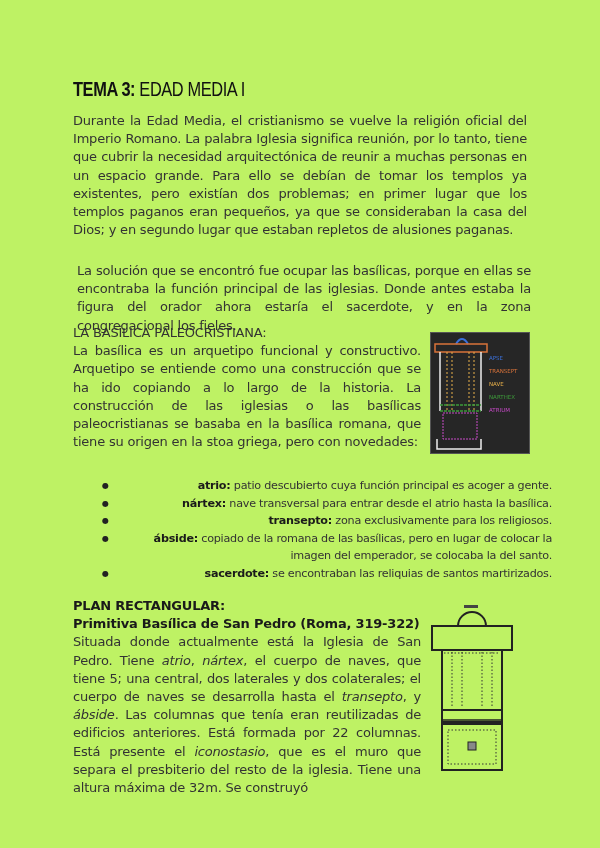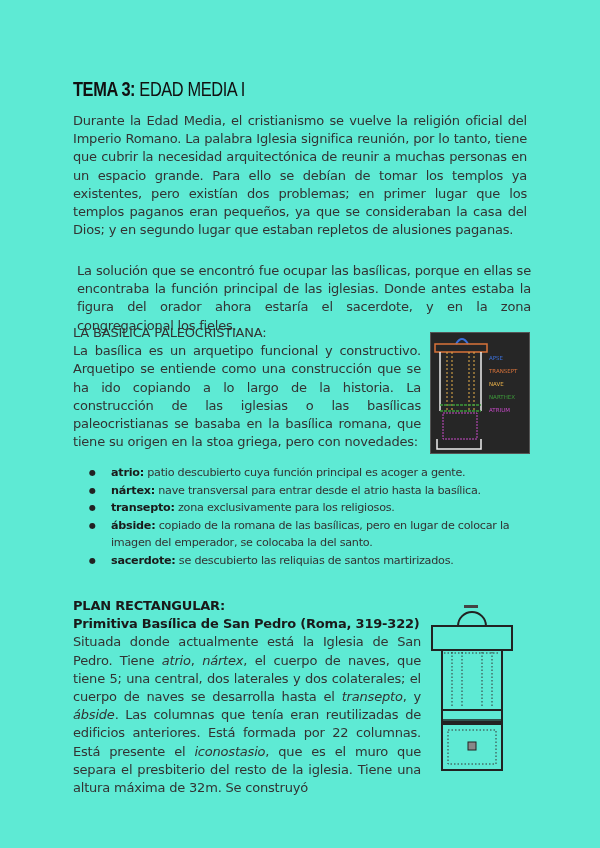--- a/index.html
+++ b/index.html
@@ -1,25 +1,25 @@
 <!DOCTYPE html>
 <html><head>
 <meta charset="utf-8">
 <style>
   html, body { margin:0; padding:0; background:#ffffff; }
   body { width:600px; height:848px; position:relative; overflow:hidden; font-family:"DejaVu Sans", sans-serif; color:#222; }
-  .page { position:absolute; left:0; top:0; width:600px; height:848px; background:#5eead4; }
+  .page { position:absolute; left:0; top:0; width:600px; height:848px; background:#bef264; }
   .title { position:absolute; left:73px; top:77px; font-family:"Liberation Sans", sans-serif; font-size:21px; letter-spacing:-0.5px; color:#111; transform:scaleX(0.78); transform-origin:left top; white-space:nowrap; }
   .title .b { font-weight:bold; }
   .title .n { font-weight:normal; }
   .para { position:absolute; left:73px; width:454px; font-size:13px; line-height:18.2px; text-align:justify; color:#333; letter-spacing:-0.2px; }
   .para.narrow { width:348px; }
   .h { font-weight:bold; color:#1a1a1a; }
   .u { }
-  .bullets { position:absolute; left:85px; top:460px; width:450px; margin:4px; padding:0; list-style:none; font-size:11.2px; line-height:17.6px; color:#333; letter-spacing:-0.25px; }
+  .bullets { position:absolute; left:85px; top:460px; width:450px; margin:17px; padding:0; list-style:none; font-size:11.2px; line-height:17.6px; color:#333; letter-spacing:-0.25px;text-align:right; }
   .bullets li { position:relative; padding-left:22px; }
   .bullets li::before { content:"\25CF"; position:absolute; left:0; top:0; font-size:8px; color:#222; }
   .bullets b { color:#1a1a1a; }
   .img1 { position:absolute; left:430px; top:332px; width:98px; height:120px; background:#262626; border:1px solid #555; }
   .img2 { position:absolute; left:426px; top:600px; width:88px; height:175px; }
 </style>
 </head>
 <body>
 
 <div class="page">
@@ -58,21 +58,21 @@
       <text x="58" y="66" font-size="5.5" font-family="DejaVu Sans, sans-serif" fill="#3d9a3a">NARTHEX</text>
       <text x="58" y="79" font-size="5.5" font-family="DejaVu Sans, sans-serif" fill="#c84ac8">ATRIUM</text>
     </svg>
   </div>
 
   <ul class="bullets">
     <li><b>atrio:</b><span> patio descubierto cuya función principal es acoger a gente.</span></li>
     <li><b>nártex:</b><span> nave transversal para entrar desde el atrio hasta la basílica.</span></li>
     <li><b>transepto:</b><span> zona exclusivamente para los religiosos.</span></li>
     <li><b>ábside:</b><span> copiado de la romana de las basílicas, pero en lugar de colocar la imagen del emperador, se colocaba la del santo.</span></li>
-    <li><b>sacerdote:</b><span> se descubierto las reliquias de santos martirizados.</span></li>
+    <li><b>sacerdote:</b><span> se encontraban las reliquias de santos martirizados.</span></li>
   </ul>
 
   <div class="para narrow" style="top:597px;">
     <div class="h">PLAN RECTANGULAR:</div>
     <div class="h" style="font-weight:600;">Primitiva Basílica de San Pedro (Roma, 319-322)</div>
     <div><span>Situada donde actualmente está la Iglesia de San Pedro. Tiene </span><i>atrio</i><span>, </span><i>nártex</i><span>, el cuerpo de naves, que tiene 5; una central, dos laterales y dos colaterales; el cuerpo de naves se desarrolla hasta el </span><i>transepto</i><span>, y </span><i>ábside</i><span>. Las columnas que tenía eran reutilizadas de edificios anteriores. Está formada por 22 columnas. Está presente el </span><i>iconostasio</i><span>, que es el muro que separa el presbiterio del resto de la iglesia. Tiene una altura máxima de 32m. Se construyó</span></div>
   </div>
 
   <div class="img2">
     <svg width="88" height="175" viewBox="0 0 88 175">

